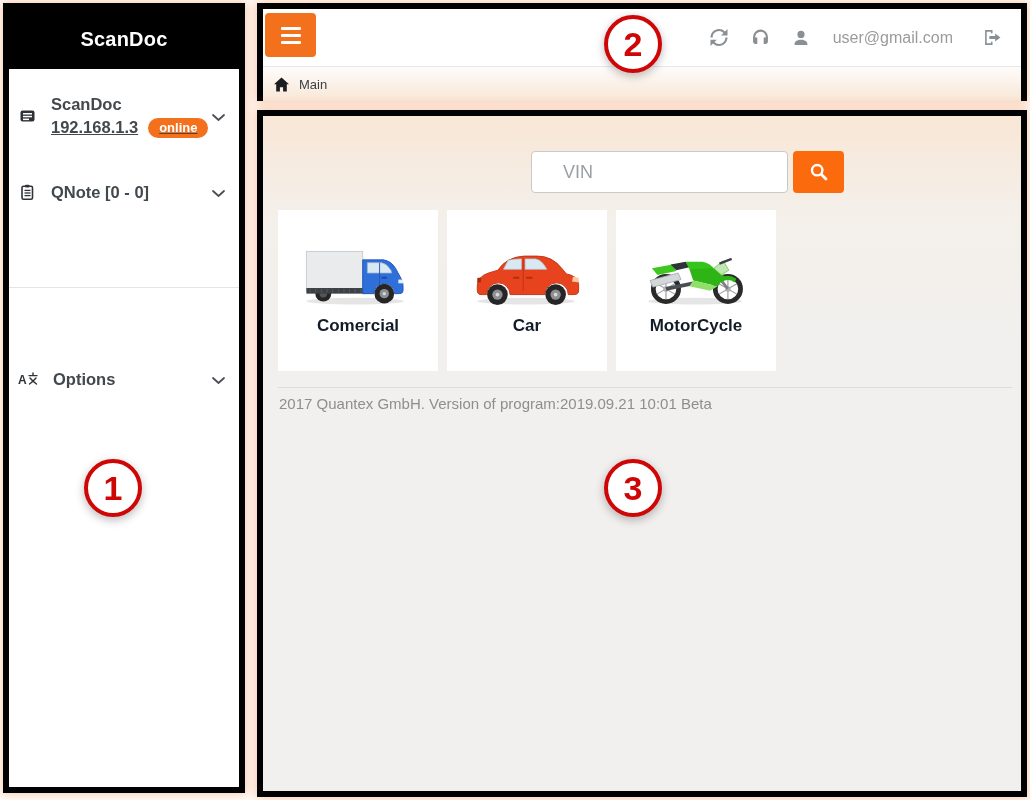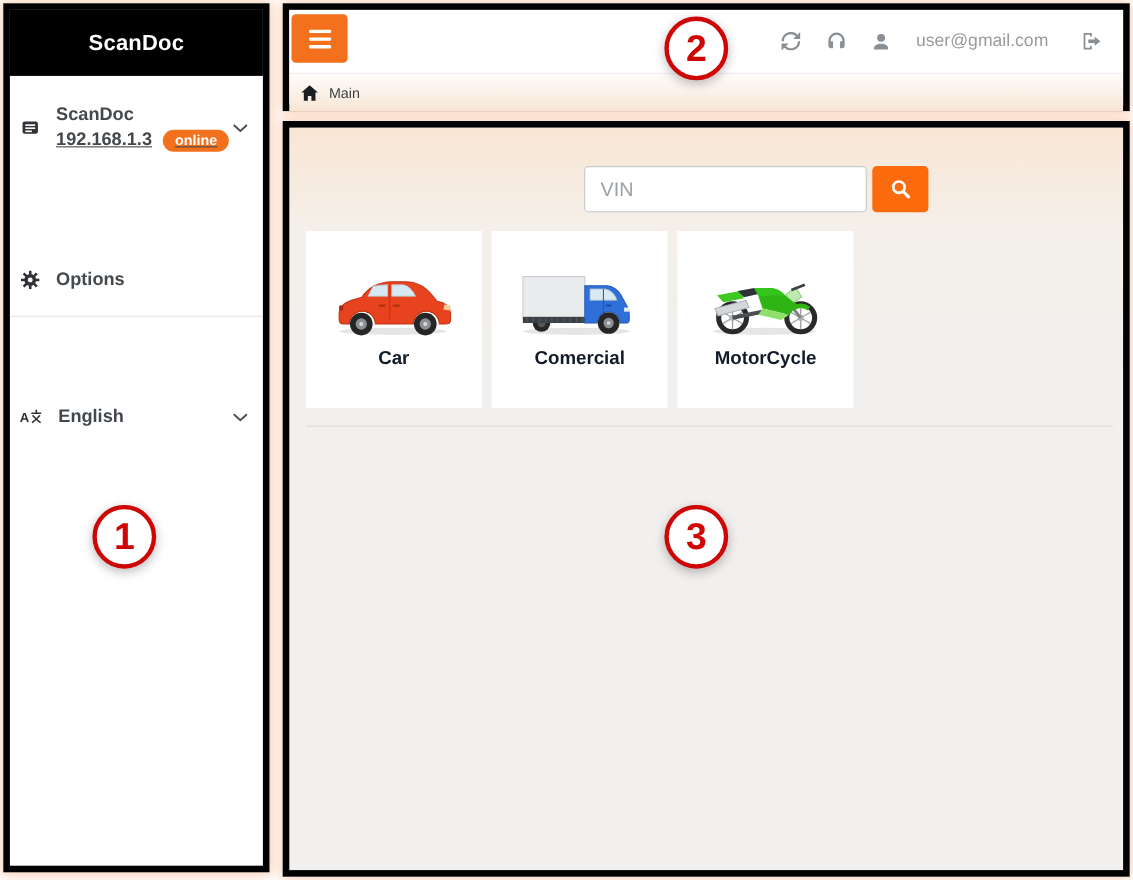--- a/index.html
+++ b/index.html
@@ -63,21 +63,21 @@
     color:#3b4045; font-size:13px;
   }
   
   #region3 {
     left:257px; top:110px; width:770px; height:687px;
     background:linear-gradient(180deg,#f9e6d5 0px,#f4efe9 90px,#f1f0ee 230px,#f1f0ee 100%);
   }
   .search-row { position:absolute; left:268px; top:35px; display:flex; }
   .vin-input {
     width:257px; height:42px; border:1px solid #c9c9c9; border-radius:4px;
-    font-size:18px; padding:0 14px; color:#444; background:#fff; outline:none;
+    font-size:18px; padding:0 31px; color:#444; background:#fff; outline:none;
     font-family:"Liberation Sans","DejaVu Sans",sans-serif;
   }
   .vin-input::placeholder { color:#9aa0a5; }
   .search-btn {
     width:51px; height:42px; margin-left:5px;
     background:#fc6a0e; border:none; border-radius:4px; cursor:pointer;
     display:flex; align-items:center; justify-content:center;
   }
   .cards-row { position:absolute; left:15px; top:94px; display:flex; gap:9px; }
   .vcard {
@@ -122,57 +122,55 @@
         <span class="badge-online">online</span>
       </span>
     </span>
     <span class="sb-chevron">
       <svg width="13" height="8" viewBox="0 0 13 8">
           <polyline points="1,1.5 6.5,6.5 12,1.5" stroke="#4a4f54" stroke-width="1.8" fill="none" stroke-linecap="round"></polyline>
         </svg>
     </span>
   </div>
 
-
-  <div class="sb-item" style="top:231px;height:28px;">
+  <div class="sb-item" style="top:169px;height:28px;">
     <span class="sb-icon">
-      <svg width="17" height="17" viewBox="0 0 16 16" fill="#2f3337">
-        <g>
-          <rect x="6.9" y="0" width="2.2" height="3.6"></rect>
-          <rect x="6.9" y="0" width="2.2" height="3.6" transform="rotate(45 8 8)"></rect>
-          <rect x="6.9" y="0" width="2.2" height="3.6" transform="rotate(90 8 8)"></rect>
-          <rect x="6.9" y="0" width="2.2" height="3.6" transform="rotate(135 8 8)"></rect>
-          <rect x="6.9" y="0" width="2.2" height="3.6" transform="rotate(180 8 8)"></rect>
-          <rect x="6.9" y="0" width="2.2" height="3.6" transform="rotate(225 8 8)"></rect>
-          <rect x="6.9" y="0" width="2.2" height="3.6" transform="rotate(270 8 8)"></rect>
-          <rect x="6.9" y="0" width="2.2" height="3.6" transform="rotate(315 8 8)"></rect>
-          <circle cx="8" cy="8" r="5.1"></circle>
-        </g>
-        <circle cx="8" cy="8" r="2.1" fill="#fff"></circle>
-      </svg>
-    </span>
-    <span>Options</span>
-  </div>
+      <svg width="16" height="16" viewBox="0 0 16 16" fill="none">
+          <rect x="3" y="2.2" width="10.5" height="13" rx="1.5" stroke="#2f3337" stroke-width="1.6"></rect>
+          <rect x="6" y="0.8" width="4.5" height="2.8" rx="1" fill="#2f3337"></rect>
+          <line x1="5.5" y1="6.4" x2="11.5" y2="6.4" stroke="#2f3337" stroke-width="1.3"></line>
+          <line x1="5.5" y1="9" x2="11.5" y2="9" stroke="#2f3337" stroke-width="1.3"></line>
+          <line x1="5.5" y1="11.6" x2="11.5" y2="11.6" stroke="#2f3337" stroke-width="1.3"></line>
+        </svg>
+    </span>
+    <span>QNote [0 - 0]</span>
+    <span class="sb-chevron">
+      <svg width="13" height="8" viewBox="0 0 13 8">
+          <polyline points="1,1.5 6.5,6.5 12,1.5" stroke="#4a4f54" stroke-width="1.8" fill="none" stroke-linecap="round"></polyline>
+        </svg>
+    </span>
+  </div>
+
 
   <div class="sb-divider" style="top:278px;"></div>
 
 
   <div class="sb-item" style="top:356px;height:28px;">
     <span class="sb-icon" style="width:20px;">
       <svg width="20" height="14" viewBox="0 0 20 14">
         <text x="0" y="12" font-size="12" font-weight="bold" fill="#2f3337" font-family="Liberation Sans, DejaVu Sans, sans-serif">A</text>
         <g stroke="#2f3337" stroke-width="1.4" fill="none" stroke-linecap="round">
           <line x1="15" y1="1" x2="15" y2="3"></line>
           <line x1="11" y1="3.6" x2="19" y2="3.6"></line>
           <path d="M12 6 Q15 9.5 18.5 12"></path>
           <path d="M18 6 Q15 9.5 11.5 12"></path>
         </g>
       </svg>
     </span>
-    <span>English</span>
+    <span>Options</span>
     <span class="sb-chevron">
       <svg width="13" height="8" viewBox="0 0 13 8">
           <polyline points="1,1.5 6.5,6.5 12,1.5" stroke="#4a4f54" stroke-width="1.8" fill="none" stroke-linecap="round"></polyline>
         </svg>
     </span>
   </div>
 </div>
 
 <div class="region" id="region2">
   <div class="navbar">
@@ -222,41 +220,20 @@
       <span style="display:flex;">
         <svg width="20" height="20" viewBox="0 0 20 20" fill="none">
             <circle cx="8.2" cy="8.2" r="5.2" stroke="#fff" stroke-width="2.4"></circle>
             <line x1="12.2" y1="12.2" x2="17" y2="17" stroke="#fff" stroke-width="2.8" stroke-linecap="round"></line>
           </svg>
       </span>
     </button>
   </div>
 
   <div class="cards-row">
-
-    <div class="vcard">
-      <svg class="vehicle" width="122" height="74" viewBox="0 0 130 72">
-        <ellipse cx="64" cy="66" rx="52" ry="3.5" fill="rgba(0,0,0,0.10)"></ellipse>
-        <path d="M12 50 Q12 40 24 36 L34 33 Q43 19 62 18 L76 18 Q92 18 102 31 L107 37 Q119 39 120 48 L120 55 Q120 59 115 59 L109 59 A12.5 12.5 0 0 0 84 59 L47 59 A12.5 12.5 0 0 0 22 59 L16 59 Q12 59 12 54 Z" fill="#e8431f" stroke="#c13312" stroke-width="1"></path>
-        <path d="M40 32 L45 22.5 Q52 21 59 21 L59 32 Z" fill="#d9e9f4" stroke="#b9c9d4" stroke-width="0.8"></path>
-        <path d="M63 21 L74 21 Q81 22 86 32 L63 32 Z" fill="#d9e9f4" stroke="#b9c9d4" stroke-width="0.8"></path>
-        <line x1="61" y1="21" x2="61" y2="55" stroke="#c13312" stroke-width="1"></line>
-        <rect x="64" y="40" width="7" height="2.2" rx="1" fill="#b03010"></rect>
-        <rect x="50" y="40" width="7" height="2.2" rx="1" fill="#b03010"></rect>
-        <path d="M114 40 L120 41 L120 46 L113 45 Z" fill="#f7c99b"></path>
-        <rect x="12" y="41" width="4" height="5" rx="1" fill="#a82a0d"></rect>
-        <circle cx="33.5" cy="59" r="11" fill="#262626"></circle>
-          <circle cx="33.5" cy="59" r="5.5" fill="#8d9093"></circle>
-          <circle cx="33.5" cy="59" r="2" fill="#d8d8d8"></circle>
-        <circle cx="95.5" cy="59" r="11" fill="#262626"></circle>
-          <circle cx="95.5" cy="59" r="5.5" fill="#8d9093"></circle>
-          <circle cx="95.5" cy="59" r="2" fill="#d8d8d8"></circle>
-      </svg>
-      <div class="vcard-label">Car</div>
-    </div>
 
     <div class="vcard">
       <svg class="vehicle" width="122" height="74" viewBox="0 0 130 72">
         <ellipse cx="62" cy="66" rx="52" ry="3.5" fill="rgba(0,0,0,0.10)"></ellipse>
         <circle cx="28" cy="58" r="8.5" fill="#262626"></circle>
           <circle cx="28" cy="58" r="4" fill="#555"></circle>
         <rect x="10" y="13" width="60" height="42" fill="#e9ebed" stroke="#c8cbcf" stroke-width="1"></rect>
         <rect x="10" y="52" width="68" height="6" fill="#3c4146"></rect>
         <g stroke="#565b60" stroke-width="1">
             <line x1="14" y1="53" x2="14" y2="57"></line>
@@ -278,20 +255,41 @@
         <rect x="108" y="43" width="5" height="4" fill="#e8edf2"></rect>
         <circle cx="93" cy="58" r="10.5" fill="#262626"></circle>
           <circle cx="93" cy="58" r="5" fill="#8d9093"></circle>
           <circle cx="93" cy="58" r="1.8" fill="#d8d8d8"></circle>
       </svg>
       <div class="vcard-label">Comercial</div>
     </div>
 
     <div class="vcard">
       <svg class="vehicle" width="122" height="74" viewBox="0 0 130 72">
+        <ellipse cx="64" cy="66" rx="52" ry="3.5" fill="rgba(0,0,0,0.10)"></ellipse>
+        <path d="M12 50 Q12 40 24 36 L34 33 Q43 19 62 18 L76 18 Q92 18 102 31 L107 37 Q119 39 120 48 L120 55 Q120 59 115 59 L109 59 A12.5 12.5 0 0 0 84 59 L47 59 A12.5 12.5 0 0 0 22 59 L16 59 Q12 59 12 54 Z" fill="#e8431f" stroke="#c13312" stroke-width="1"></path>
+        <path d="M40 32 L45 22.5 Q52 21 59 21 L59 32 Z" fill="#d9e9f4" stroke="#b9c9d4" stroke-width="0.8"></path>
+        <path d="M63 21 L74 21 Q81 22 86 32 L63 32 Z" fill="#d9e9f4" stroke="#b9c9d4" stroke-width="0.8"></path>
+        <line x1="61" y1="21" x2="61" y2="55" stroke="#c13312" stroke-width="1"></line>
+        <rect x="64" y="40" width="7" height="2.2" rx="1" fill="#b03010"></rect>
+        <rect x="50" y="40" width="7" height="2.2" rx="1" fill="#b03010"></rect>
+        <path d="M114 40 L120 41 L120 46 L113 45 Z" fill="#f7c99b"></path>
+        <rect x="12" y="41" width="4" height="5" rx="1" fill="#a82a0d"></rect>
+        <circle cx="33.5" cy="59" r="11" fill="#262626"></circle>
+          <circle cx="33.5" cy="59" r="5.5" fill="#8d9093"></circle>
+          <circle cx="33.5" cy="59" r="2" fill="#d8d8d8"></circle>
+        <circle cx="95.5" cy="59" r="11" fill="#262626"></circle>
+          <circle cx="95.5" cy="59" r="5.5" fill="#8d9093"></circle>
+          <circle cx="95.5" cy="59" r="2" fill="#d8d8d8"></circle>
+      </svg>
+      <div class="vcard-label">Car</div>
+    </div>
+
+    <div class="vcard">
+      <svg class="vehicle" width="122" height="74" viewBox="0 0 130 72">
         <ellipse cx="64" cy="66" rx="50" ry="3.5" fill="rgba(0,0,0,0.10)"></ellipse>
         <circle cx="33" cy="53" r="13.5" fill="#fff" stroke="#2a2a2a" stroke-width="5"></circle>
         <g stroke="#9b9b9b" stroke-width="1.2">
             <line x1="33" y1="42" x2="33" y2="64"></line>
             <line x1="23.5" y1="47.5" x2="42.5" y2="58.5"></line>
             <line x1="23.5" y1="58.5" x2="42.5" y2="47.5"></line>
           </g>
         <circle cx="33" cy="53" r="3" fill="#aeb2b6"></circle>
         <circle cx="99" cy="53" r="13.5" fill="#fff" stroke="#2a2a2a" stroke-width="5"></circle>
         <g stroke="#9b9b9b" stroke-width="1.2">
@@ -310,17 +308,18 @@
         <path d="M62 44 L88 50 L80 55 L58 50 Z" fill="#8fe06a"></path>
         <path d="M84 31 L94 23 L100 33 L92 38 Z" fill="#bfe9b0" stroke="#69c24e" stroke-width="0.8"></path>
         <line x1="90" y1="26" x2="103" y2="21" stroke="#3a3f44" stroke-width="2.5"></line>
         <path d="M90 42 Q99 36 108 42 L106 46 Q99 41 92 46 Z" fill="#2eb414"></path>
       </svg>
       <div class="vcard-label">MotorCycle</div>
     </div>
   </div>
 
   <div class="main-divider"></div>
+  <div class="main-footer">2017 Quantex GmbH. Version of program:2019.09.21 10:01 Beta</div>
 </div>
 
 <div class="anno" id="anno1">1</div>
 <div class="anno" id="anno2">2</div>
 <div class="anno" id="anno3">3</div>
 
 </body></html>

